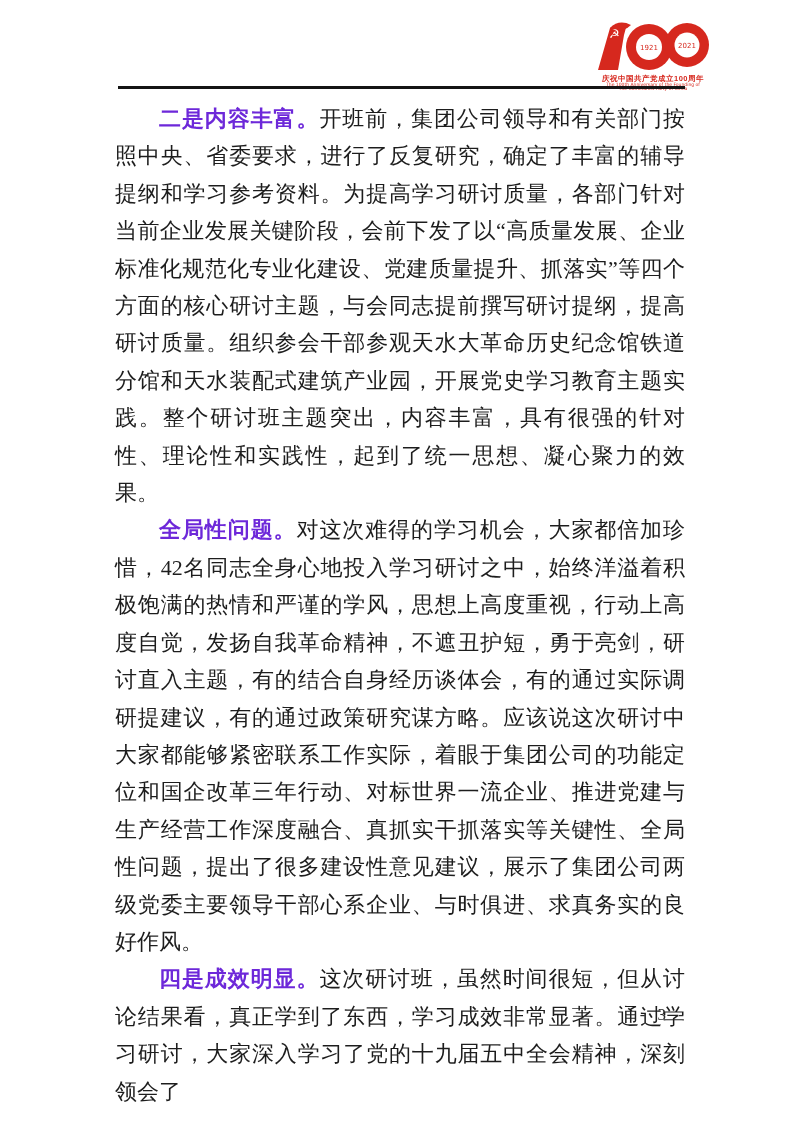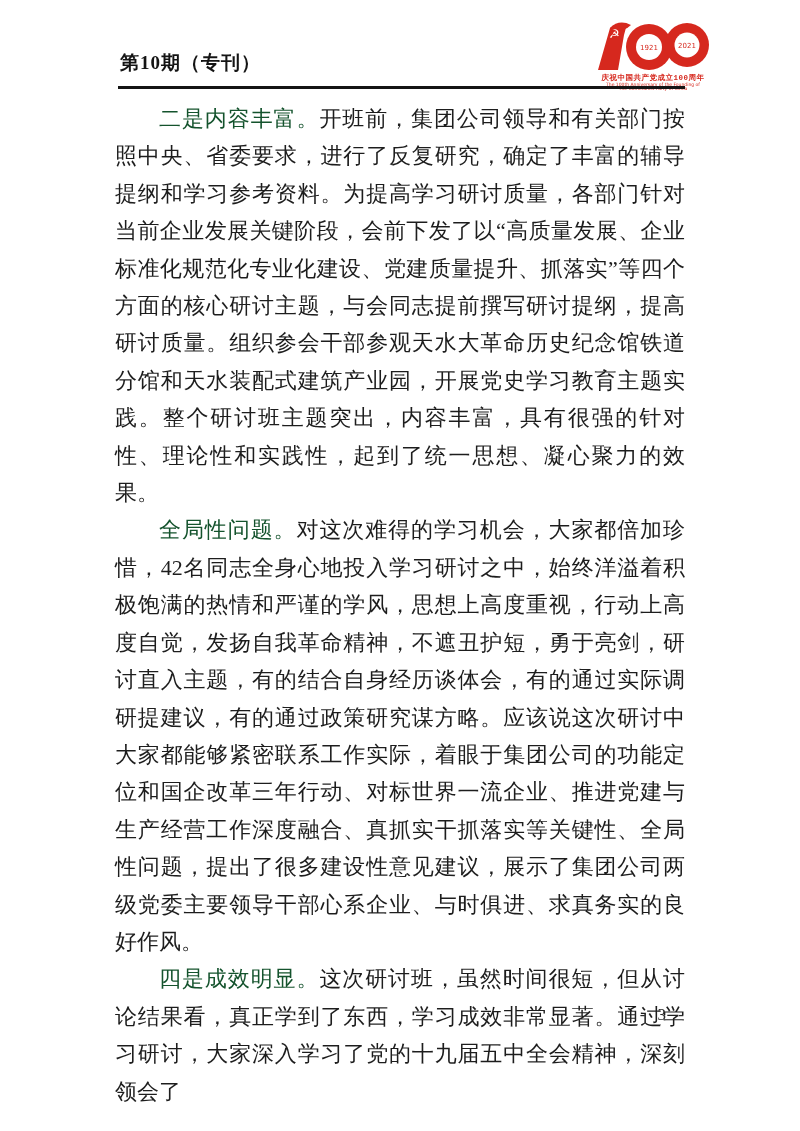--- a/index.html
+++ b/index.html
@@ -44,21 +44,21 @@
     line-height: 1;
   }
   .logo-mark { display: block; margin: 0 auto; }
   .logo-cn {
     margin-top: 4px;
     font-size: 7.5px;
     font-weight: bold;
     color: #d6281e;
     letter-spacing: 0.5px;
     white-space: nowrap;
-    font-family: Liberation Mono, monospace;
+    font-family: Liberation Sans, sans-serif;
   }
   .logo-en {
     font-size: 4.5px;
     color: #d6281e;
     white-space: nowrap;
     transform-origin: center top;
     font-family: "DejaVu Sans", sans-serif;
   }
 
   
@@ -70,38 +70,37 @@
     font-size: 22px;
     line-height: 37.4px;
     text-align: justify;
     text-justify: inter-ideograph;
     color: #1d1d1d;
   }
   .content p {
     margin: 0;
     text-indent: 2em;
   }
-  .lead { font-weight: normal; color: #14532d; }
+  .lead { font-weight: bold; color: #6d28d9; }
 
   
   .page-number {
     position: absolute;
     right: 112px;
     top: 1005px;
     font-size: 17px;
     letter-spacing: 4px;
     color: #2a2a2a;
   }
 </style>
 </head>
 <body>
 
 <div class="page">
 
-  <div class="issue-title">第10期（专刊）</div>
 
   <div class="logo">
     <svg class="logo-mark" width="112" height="50" viewBox="0 0 112 50" aria-hidden="true">
 
       <path d="M1,49 L13,7 Q20,1 30,3 L27,14 L21,49 Z" fill="#d6281e"></path>
       <path d="M13,7 Q22,-2 34,4 Q28,10 18,10 Z" fill="#d6281e"></path>
       <text x="12" y="17" font-size="12" fill="#ffffff" font-family="DejaVu Sans, sans-serif">☭</text>
 
       <circle cx="52" cy="26" r="23" fill="#d6281e"></circle>
       <circle cx="52" cy="26" r="13" fill="#ffffff"></circle>

